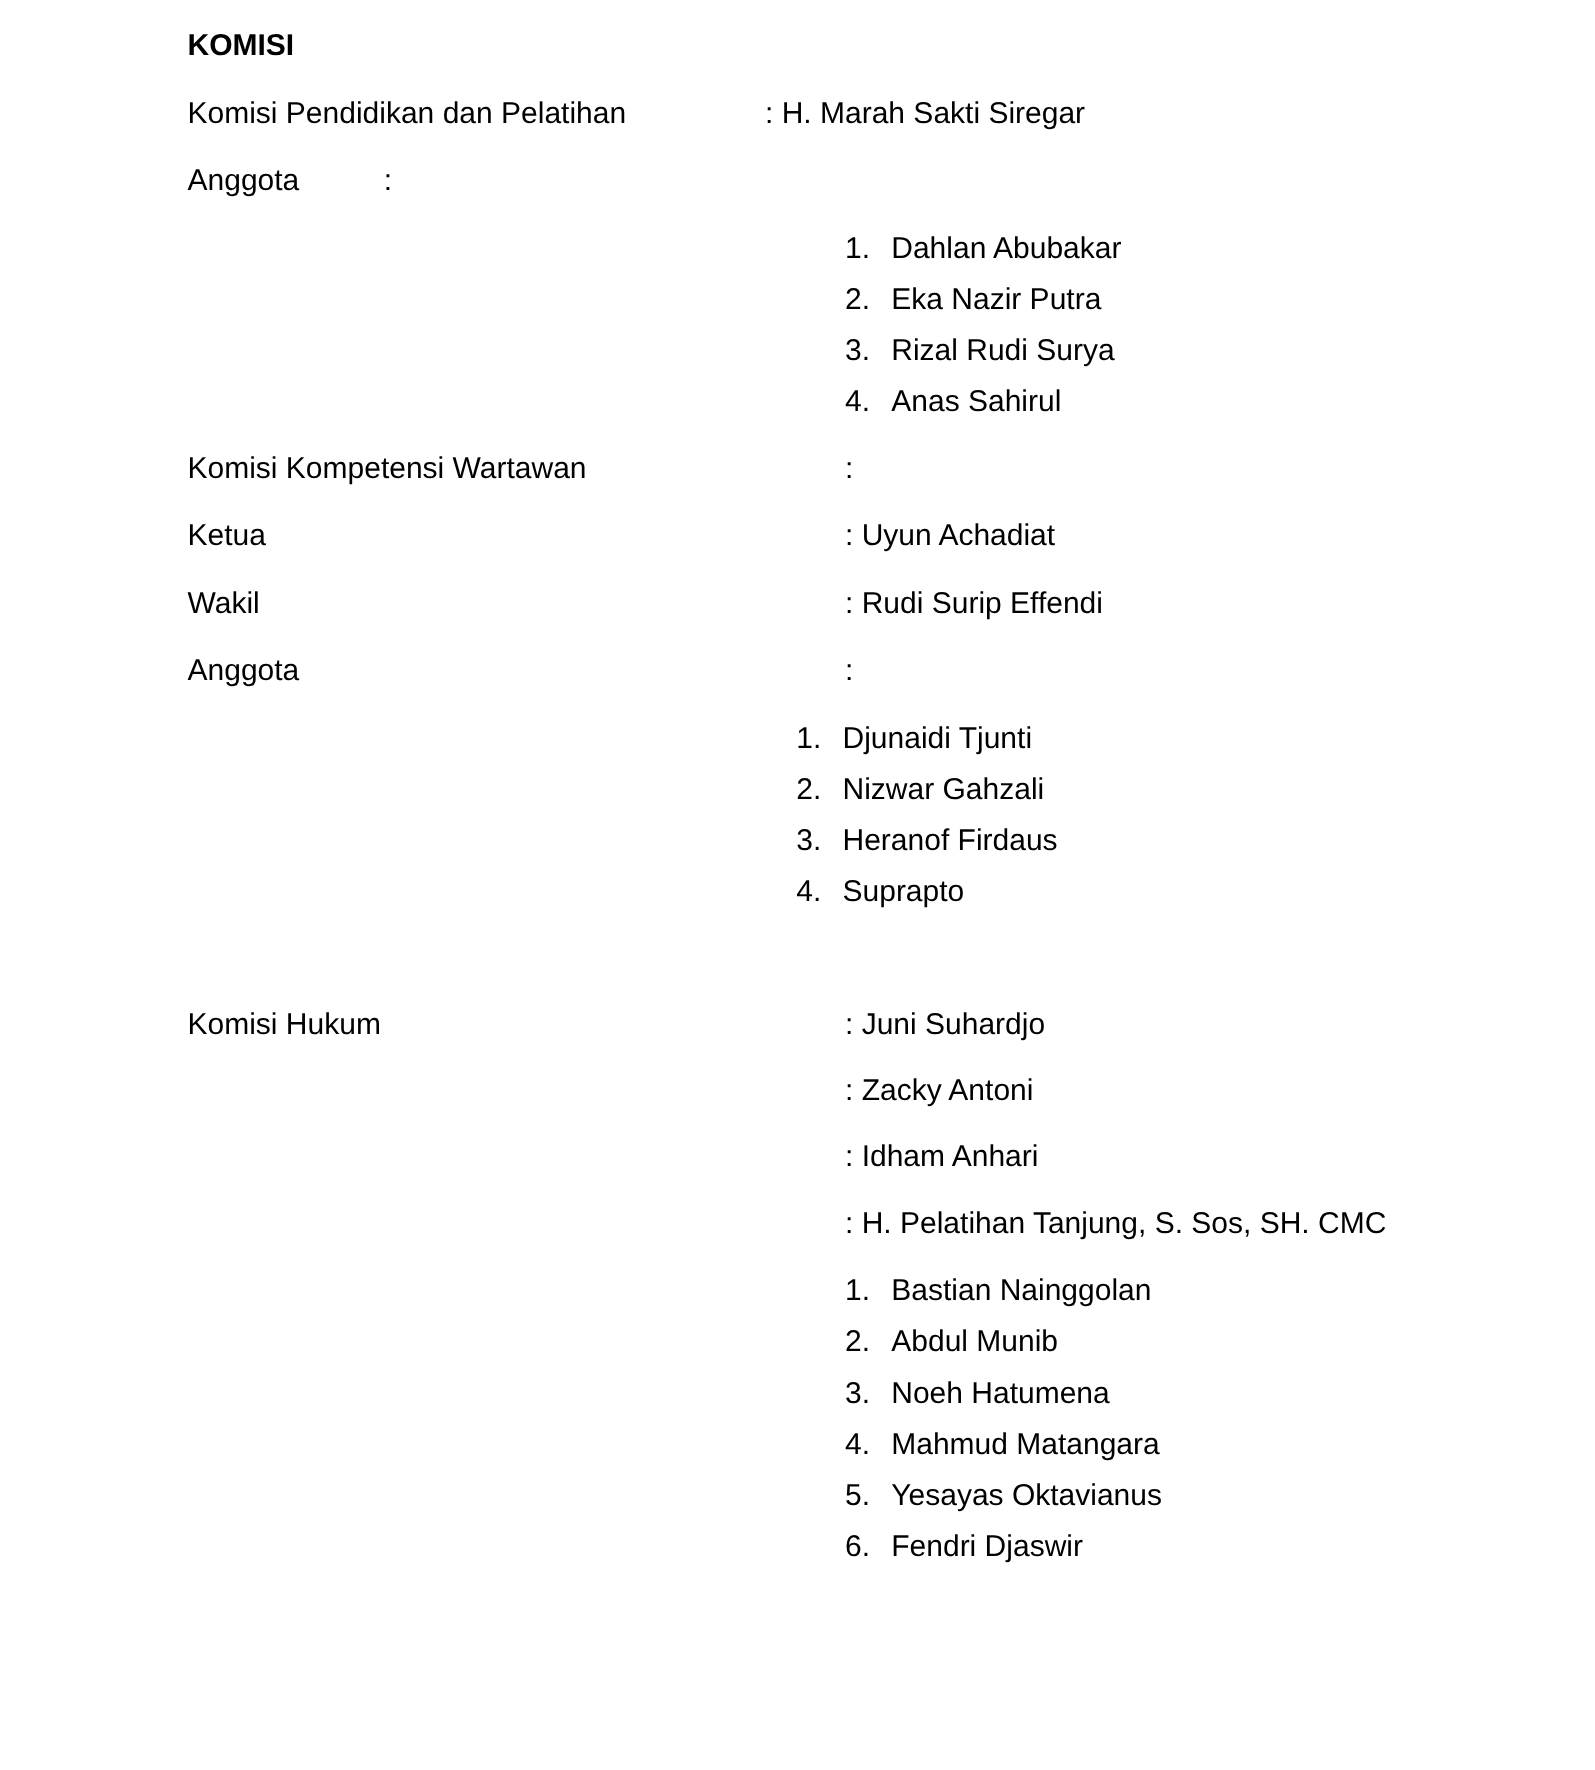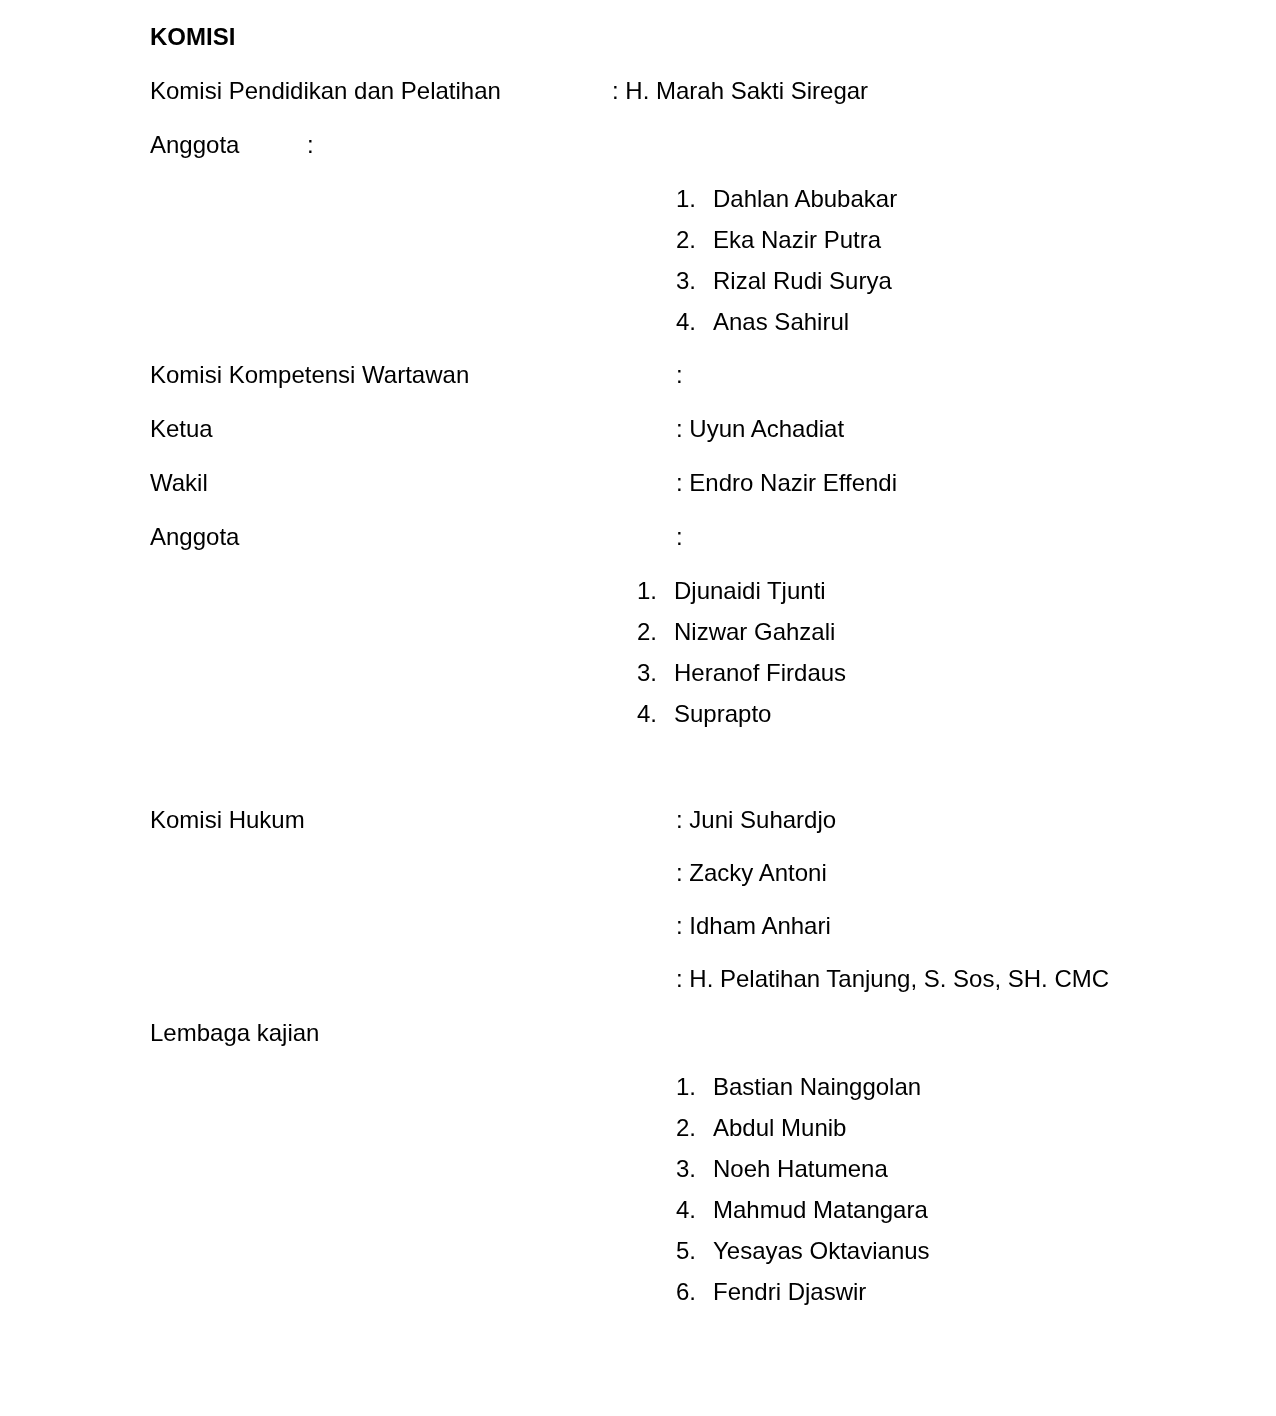--- a/index.html
+++ b/index.html
@@ -74,21 +74,21 @@
     <span class="val-right">:</span>
   </div>
 
   <div class="line">
     <span class="label">Ketua</span>
     <span class="val-right">: Uyun Achadiat</span>
   </div>
 
   <div class="line">
     <span class="label">Wakil</span>
-    <span class="val-right">: Endro Nazir Effendi</span>
+    <span class="val-right">: Rudi Surip Effendi</span>
   </div>
 
   <div class="line">
     <span class="label">Anggota</span>
     <span class="val-right">:</span>
   </div>
 
   <div class="mlist indent2 gap-after">
     <div class="item">
       <span class="num">1.</span>
@@ -115,23 +115,20 @@
   <div class="line m19">
     <span class="val-right">: Zacky Antoni</span>
   </div>
   <div class="line m19">
     <span class="val-right">: Idham Anhari</span>
   </div>
   <div class="line">
     <span class="val-right">: H. Pelatihan Tanjung, S. Sos, SH. CMC</span>
   </div>
 
-  <div class="line">
-    <span class="label">Lembaga kajian</span>
-  </div>
 
   <div class="mlist">
     <div class="item">
       <span class="num">1.</span>
       <span class="name">Bastian Nainggolan</span>
     </div>
     <div class="item">
       <span class="num">2.</span>
       <span class="name">Abdul Munib</span>
     </div>

